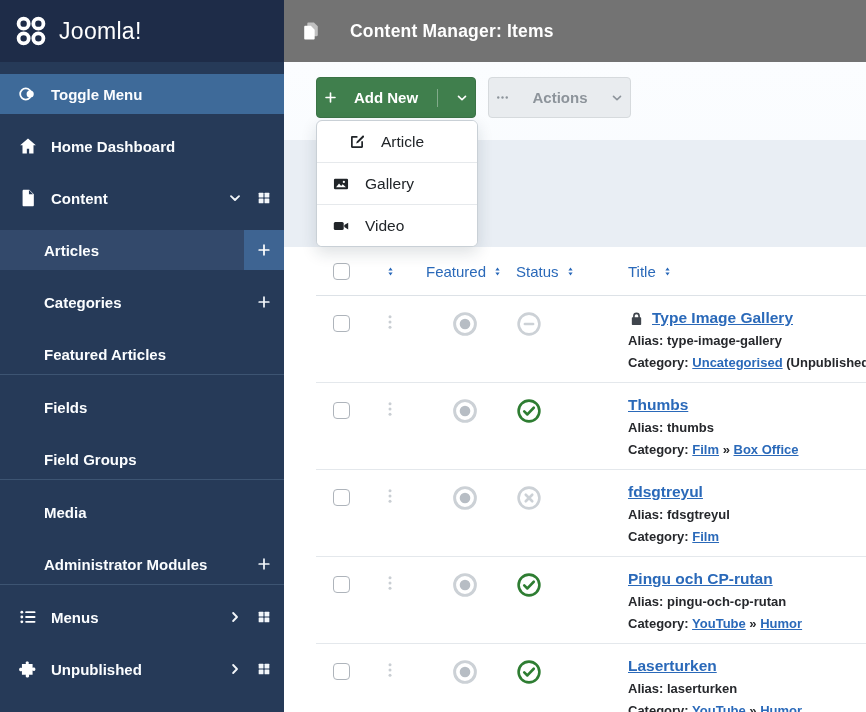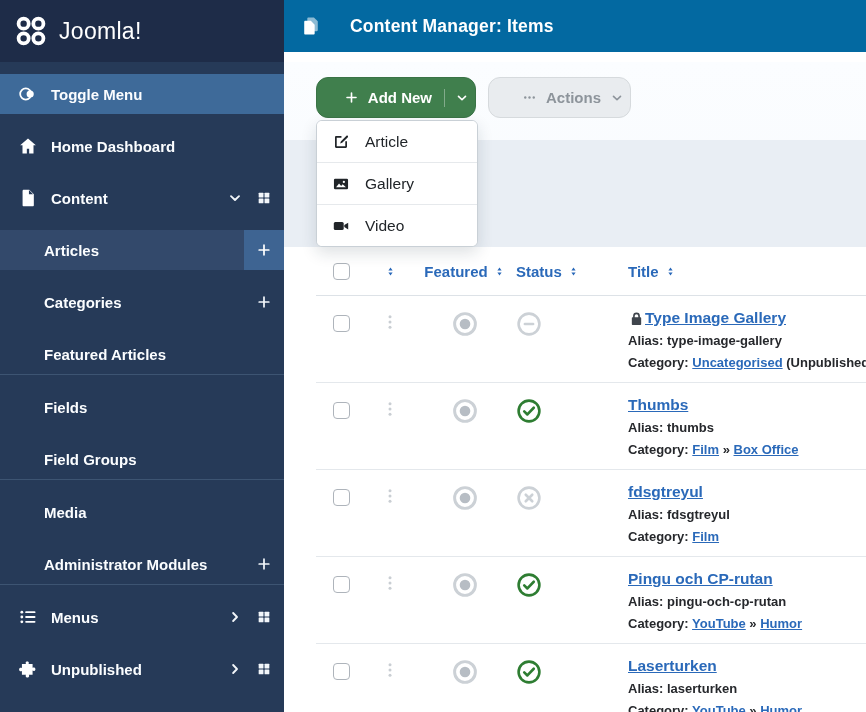--- a/index.html
+++ b/index.html
@@ -20,66 +20,66 @@
   .sb-item.toggle{background:#3e6a99;}
   .sb-item.active{background:#33496b;}
   .sb-label{white-space:nowrap;}
   .sb-right{margin-left:auto;display:flex;align-items:center;gap:13px;}
   .sb-right .icon{width:16px;height:16px;color:#f2f6fa;}
   .sb-divider{height:1px;background:#3d5472;}
   .plus-block{position:absolute;right:0;top:0;width:40px;height:40px;background:#3e6492;display:flex;align-items:center;justify-content:center;}
   .plus-block .icon{width:16px;height:16px;color:#fff;}
 
   
-  .topbar{position:absolute;left:284px;top:0;width:582px;height:52px;background:#0369a1;display:flex;align-items:center;color:#fff;}
+  .topbar{position:absolute;left:284px;top:0;width:582px;height:62px;background:#737373;display:flex;align-items:center;color:#fff;}
   .topbar-icon{width:22px;height:22px;margin-left:16px;color:#fff;}
   .page-title{font-size:17.5px;font-weight:700;margin:0 0 0 28px;letter-spacing:.2px;}
 
   
   .main{position:absolute;left:284px;top:62px;width:582px;height:650px;background:linear-gradient(#fbfdff,#f1f5f9);overflow:hidden;}
   .band{position:absolute;left:0;top:78px;width:100%;height:107px;background:#e9eef4;}
 
-  .btn{position:absolute;top:15px;height:41px;border-radius:12px;display:flex;align-items:center;justify-content:flex-end;font-family:inherit;font-size:15px;cursor:pointer;}
+  .btn{position:absolute;top:15px;height:41px;border-radius:4px;display:flex;align-items:center;justify-content:space-between;font-family:inherit;font-size:15px;cursor:pointer;}
   .btn-add{left:32px;width:160px;background:#407f4d;border:1px solid #3a7346;color:#fff;font-weight:700;gap:9px;box-sizing:border-box;}
   .btn-add .icon{width:15px;height:15px;color:#fff;}
   .btn-divider{width:1px;height:18px;background:rgba(255,255,255,.35);margin:0 1px 0 3px;}
   .btn-actions{left:204px;width:143px;background:#e9ecef;border:1px solid #d6dadd;color:#8d949b;font-weight:600;gap:9px;box-sizing:border-box;}
   .btn-actions .icon{width:15px;height:15px;color:#8d949b;}
   .caret{width:14px!important;height:14px!important;}
 
   
   .dropdown{position:absolute;left:32px;top:58px;width:160px;background:#fff;border:1px solid #c9d0d6;border-radius:6px;box-shadow:0 6px 16px rgba(20,40,60,.14);overflow:hidden;z-index:5;}
   .menu-item{height:41px;display:flex;align-items:center;padding-left:15px;gap:15px;font-size:15.5px;color:#212529;cursor:pointer;border-top:1px solid #e6e9ec;background:#fff;}
-  .menu-item:first-child{border-top:none;}
+  .menu-item:first-child{border-top:none;margin-left:16px;}
   .menu-item .icon{width:18px;height:18px;color:#212529;}
 
   
   .table-zone{position:absolute;left:0;top:185px;width:100%;height:465px;background:#fff;}
   .table-inner{margin-left:32px;}
   .thead{display:flex;height:48px;align-items:center;border-bottom:1px solid #dde2e7;}
   .tr{display:flex;height:87px;border-bottom:1px solid #e4e8ec;box-sizing:border-box;}
   .col-check{width:50px;display:flex;justify-content:center;}
   .col-drag{width:48px;display:flex;justify-content:center;}
   .col-feat{width:102px;display:flex;justify-content:center;}
   .col-stat{width:100px;display:flex;justify-content:flex-start;}
   .col-title{flex:1;min-width:0;}
-  .th{font-size:15px;font-weight:700;color:#2a69b9;display:flex;align-items:center;gap:5px;}
+  .th{font-size:15px;font-weight:400;color:#2a69b9;display:flex;align-items:center;gap:5px;}
   .th.col-title{justify-content:flex-start;padding-left:12px;}
   .sort-ic{width:13px;height:13px;color:#2a69b9;cursor:pointer;}
   .checkbox{width:17px;height:17px;border:1.5px solid #aeb4bb;border-radius:4px;background:#fff;display:inline-block;box-sizing:border-box;cursor:pointer;}
   .thead .checkbox{margin-top:0;}
   .tr .col-check{padding-top:19px;}
   .tr .col-drag{padding-top:16px;}
   .tr .col-feat,.tr .col-stat{padding-top:15px;}
   .dots-ic{width:20px;height:20px;color:#c9ced3;cursor:grab;}
   .feat-ic,.stat-ic{width:26px;height:26px;cursor:pointer;}
   .stat-ic.green{color:#2e7d32;}
   .stat-ic.grey{color:#ccd1d6;}
   .tr .col-title{padding:13px 8px 0 12px;}
-  .t-line{display:flex;align-items:center;}
+  .t-line{display:flex;align-items:center;gap:7px;}
   .lock-ic{width:17px;height:17px;color:#3f454c;flex:0 0 auto;}
   .title-link{font-size:15.5px;font-weight:700;color:#2a69b9;text-decoration:underline;cursor:pointer;white-space:nowrap;}
   .meta{font-size:13px;font-weight:600;color:#26282c;margin-top:6px;line-height:16px;white-space:nowrap;}
   .meta a{color:#2a69b9;text-decoration:underline;font-weight:600;cursor:pointer;}
 </style>
 </head>
 <body>
 
 <div class="app">
 

